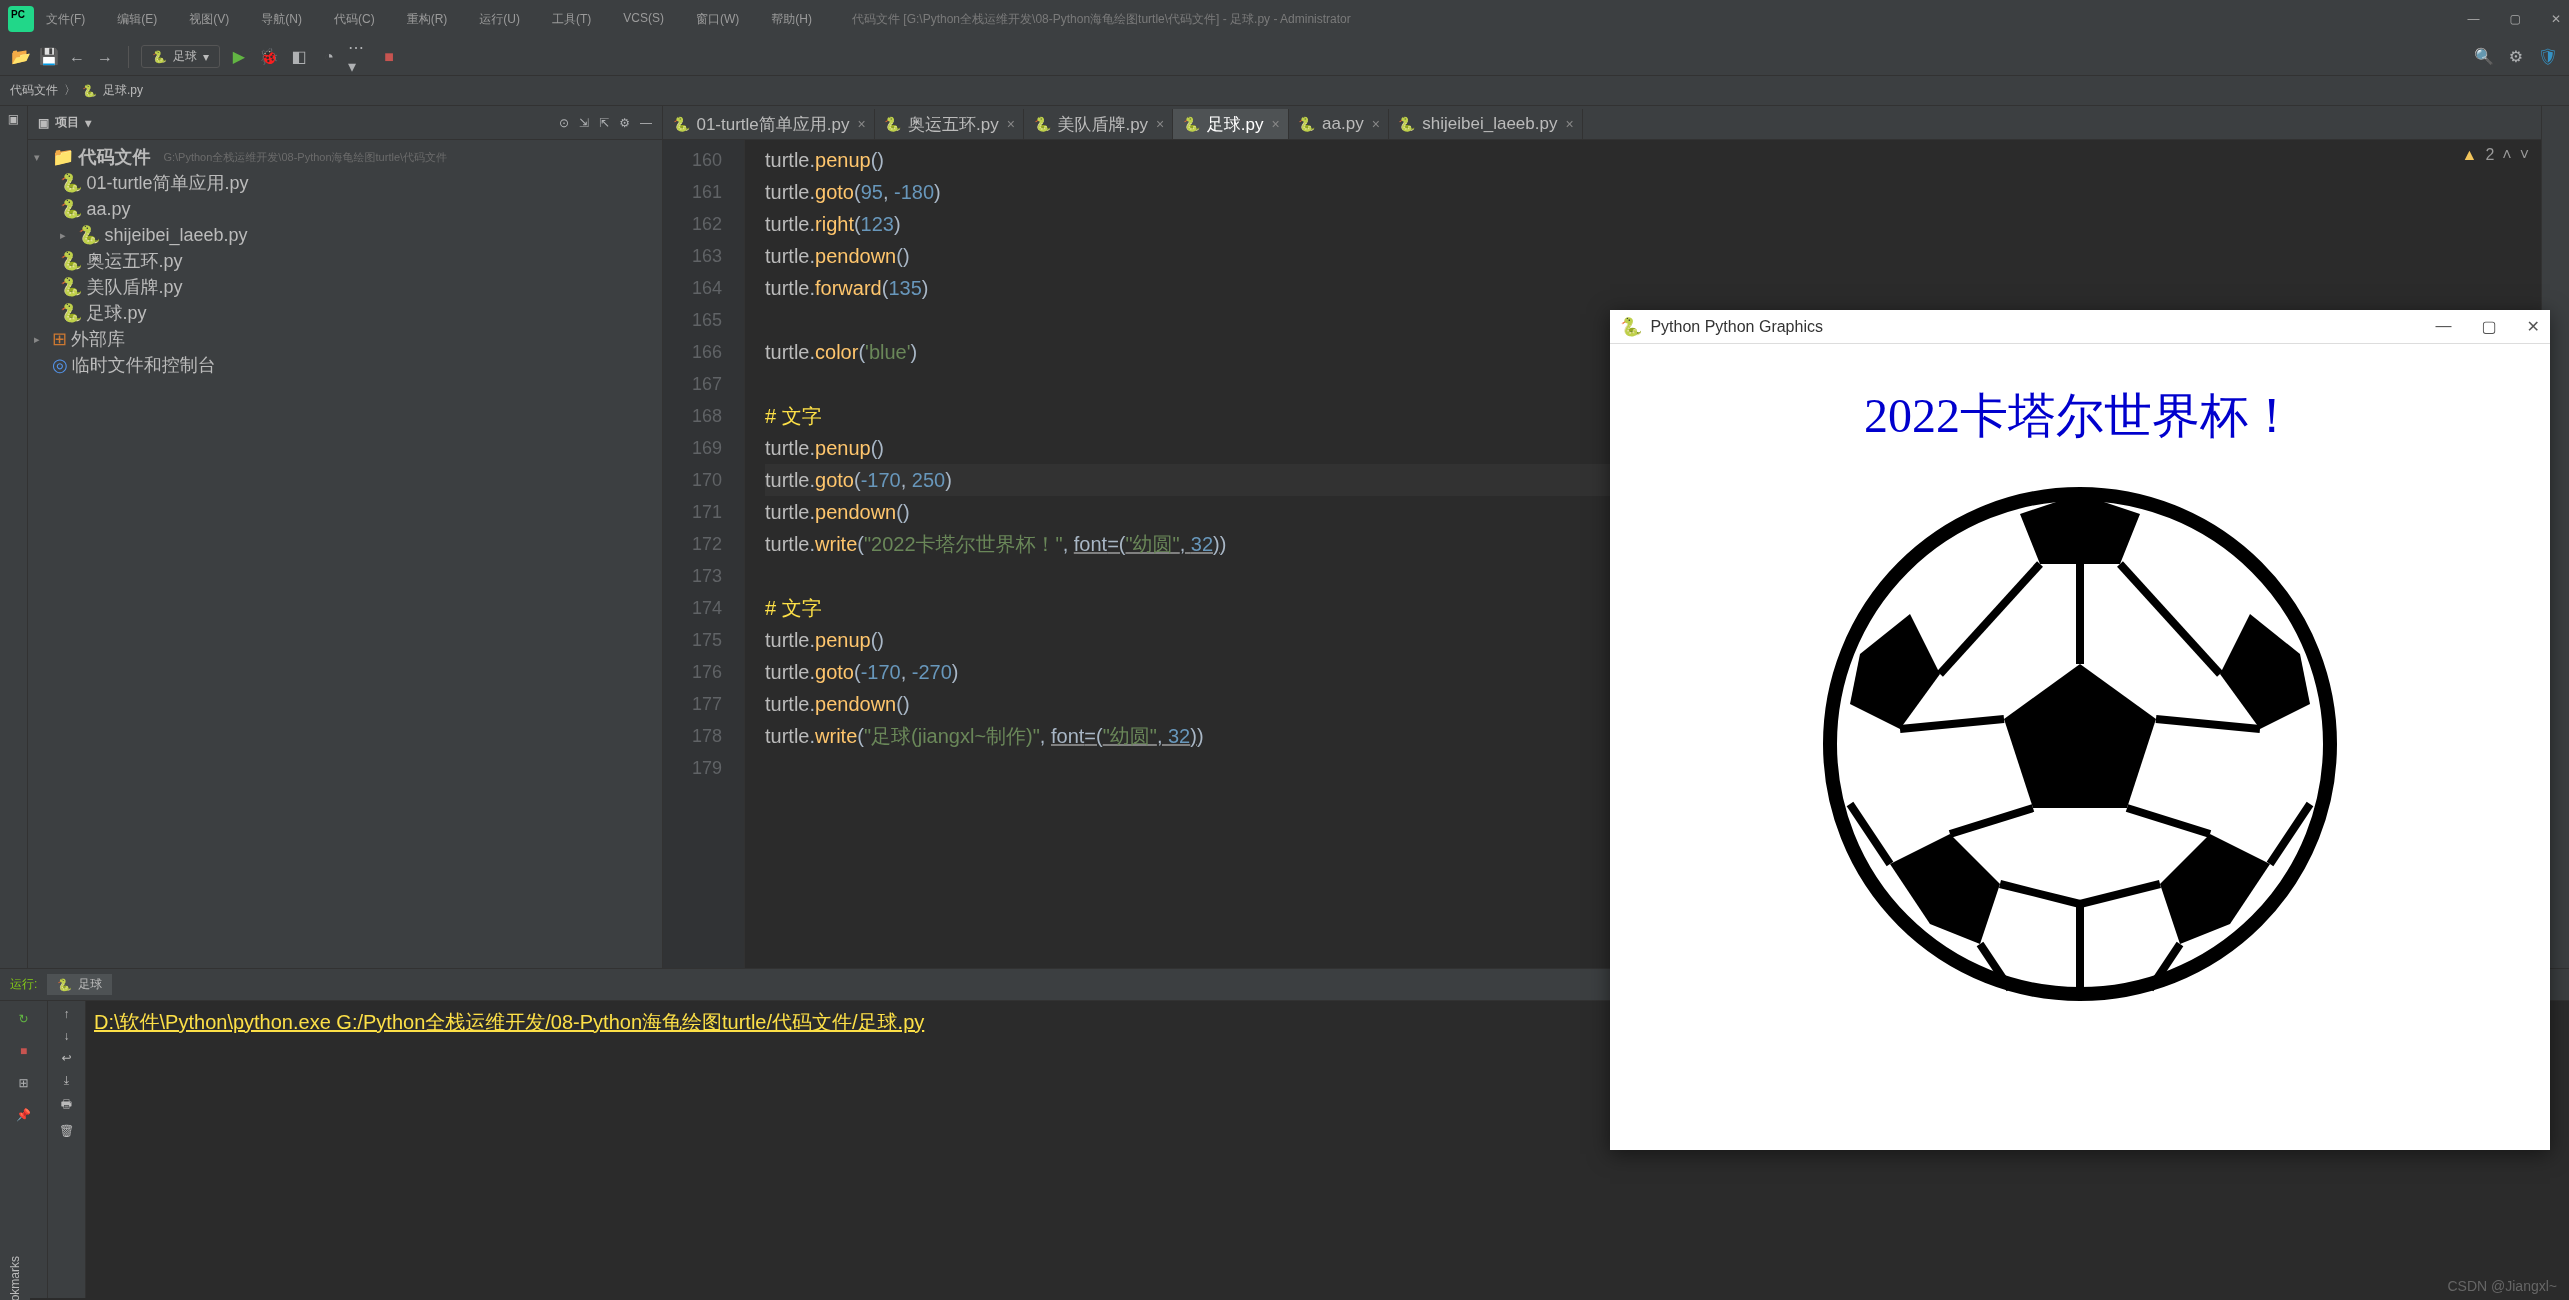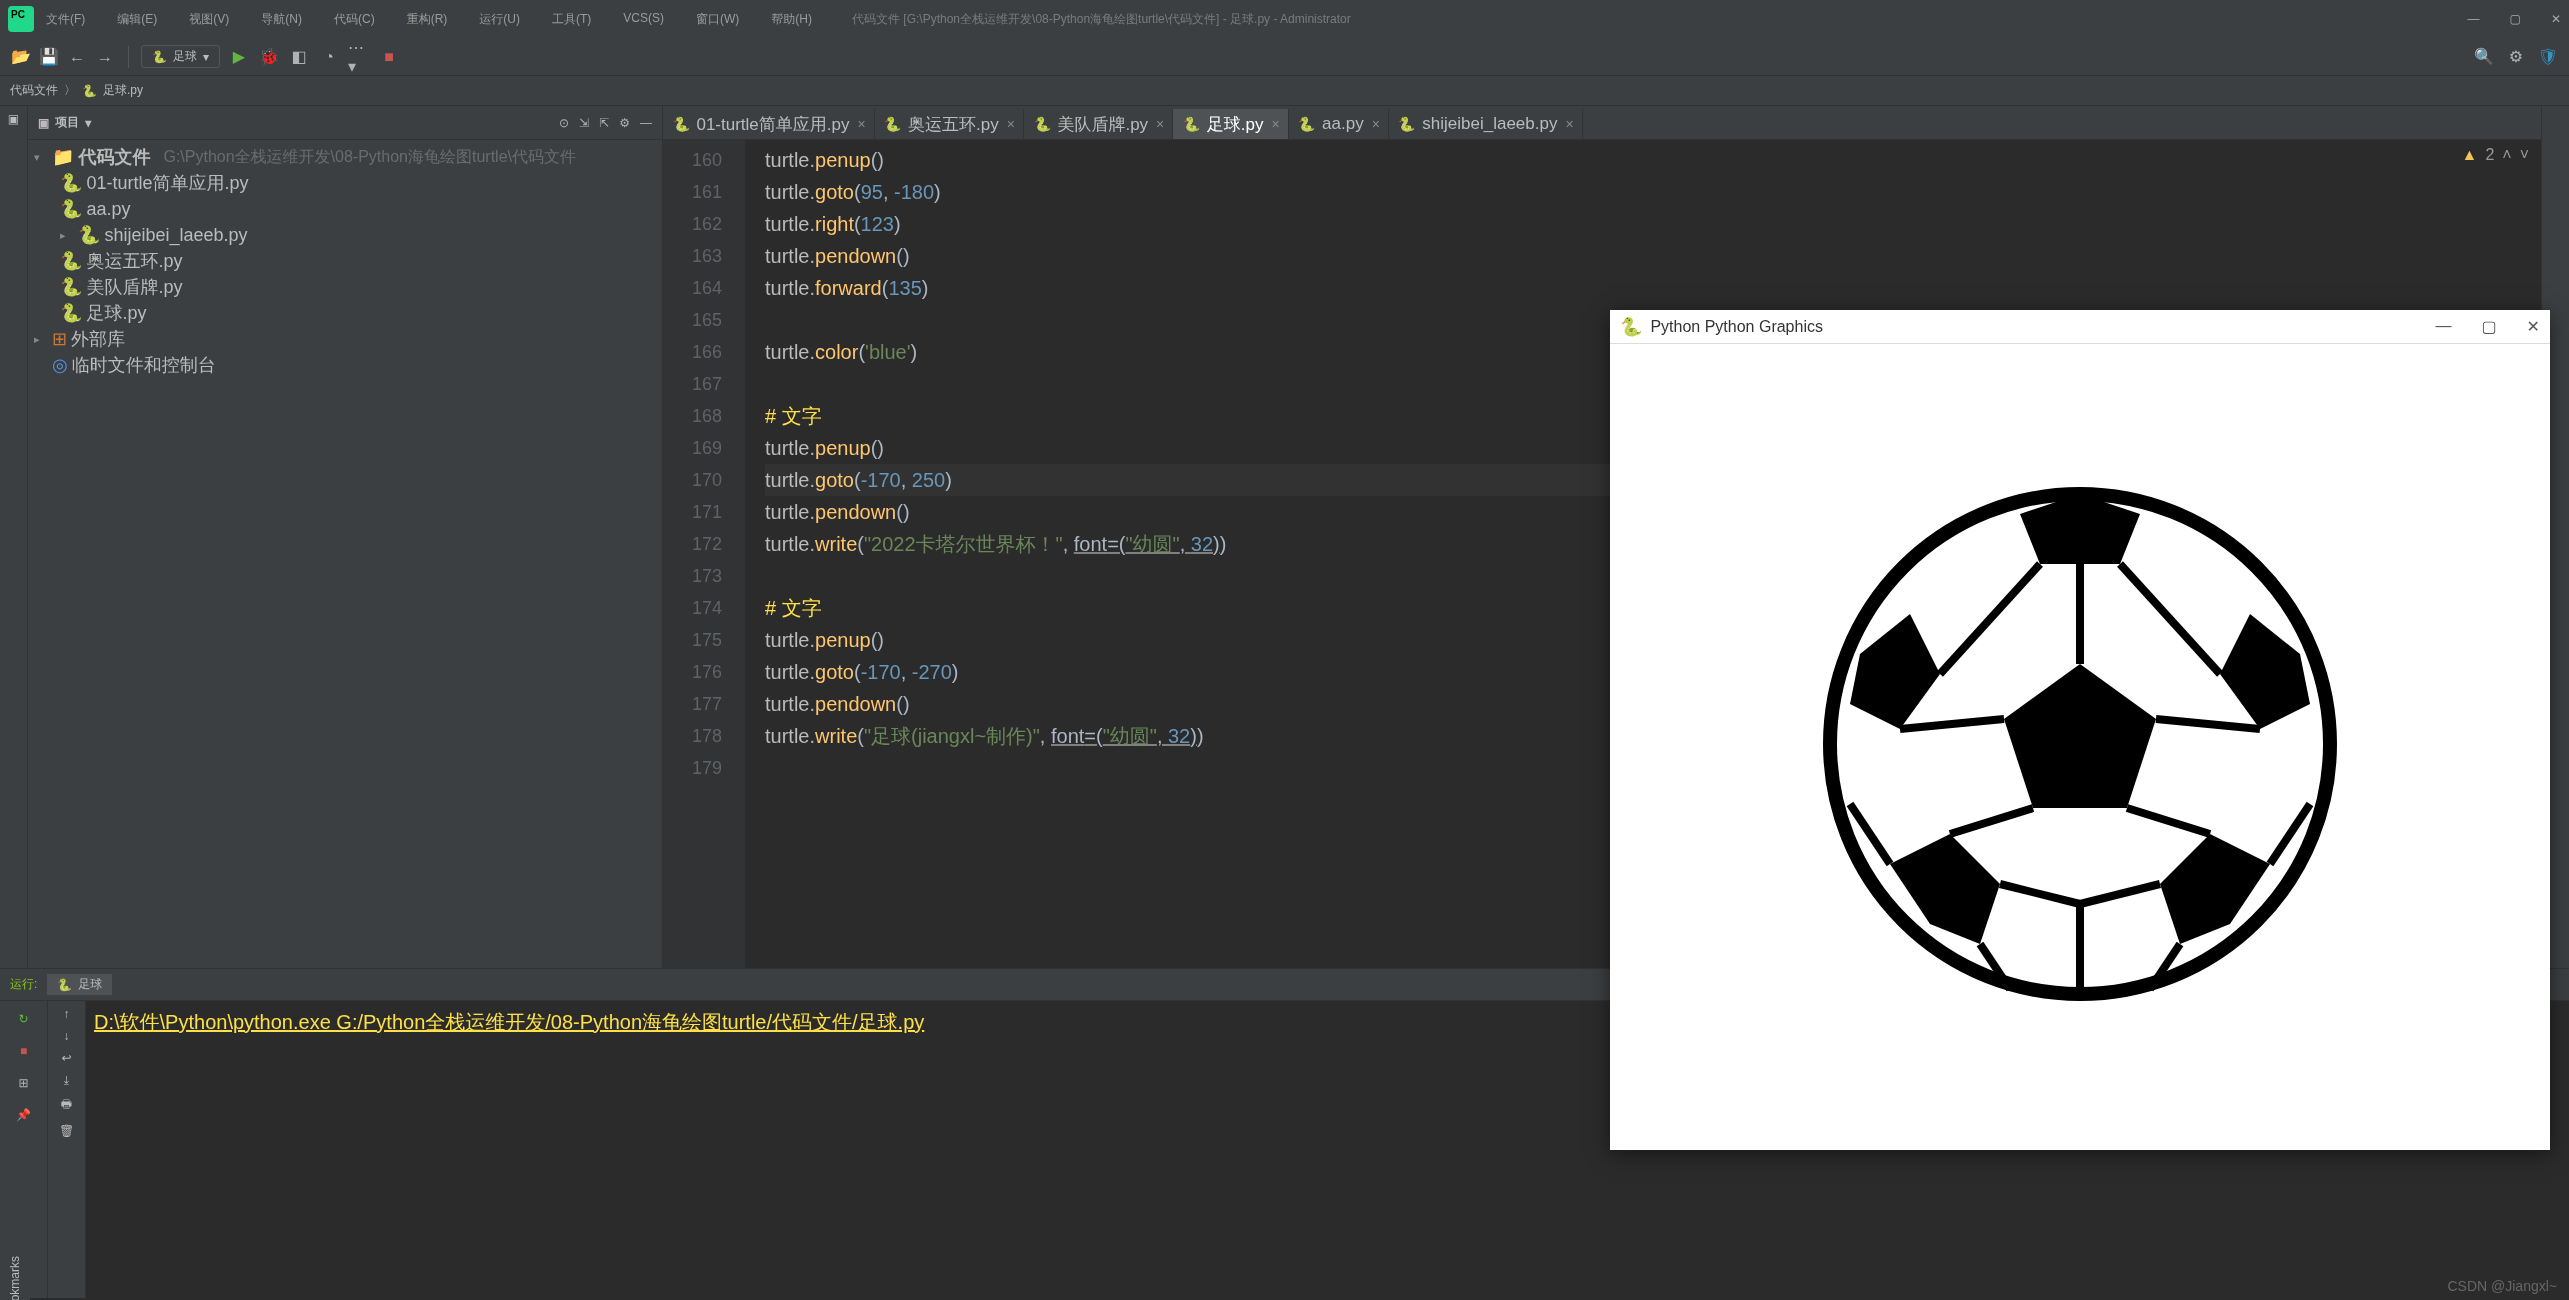--- a/index.html
+++ b/index.html
@@ -37,21 +37,21 @@
 .sidebar { width:635px; background:#3c3f41; border-right:1px solid #323232; display:flex; flex-direction:column; }
 .sidebar-head { height:34px; display:flex; align-items:center; padding:0 10px; border-bottom:1px solid #323232; }
 .sidebar-head .ttl { display:flex; align-items:center; gap:6px; font-weight:bold; color:#bbb; }
 .sidebar-head .tools { margin-left:auto; display:flex; gap:10px; color:#afb1b3; }
 .tree { padding:4px 0; color:#bbb; font-size:18px; }
 .tree-row { display:flex; align-items:center; height:26px; padding-left:6px; gap:4px; cursor:pointer; white-space:nowrap; overflow:hidden; }
 .ind { display:inline-block; }
 .arrow { width:14px; color:#888; font-size:11px; }
 .folder-ico { color:#b0a36e; }
 .py-ico { color:#3c77b0; }
-.dim { color:#6b6b6b; font-size:16px; }
+.dim { color:#6b6b6b; font-size:11px; }
 .lib-ico { color:#cc7832; }
 
 
 .editor { flex:1; background:#2b2b2b; display:flex; flex-direction:column; }
 .tabs { height:34px; background:#3c3f41; display:flex; align-items:flex-end; border-bottom:1px solid #323232; }
 .tab { height:30px; padding:0 8px 0 10px; display:flex; align-items:center; gap:6px; color:#bbb; border-right:1px solid #323232; cursor:pointer; font-size:17px; }
 .tab.active { background:#4e5254; color:#fff; }
 .tab .pyi { color:#3c77b0; font-size:14px; }
 .tab .x { color:#888; font-size:14px; margin-left:2px; }
 .editor-body { flex:1; display:flex; overflow:hidden; position:relative; }
@@ -359,20 +359,21 @@
   <div class="tw-title">
     <span class="ico">🐍</span>
     <span>Python Python Graphics</span>
     <div class="wc">
       <span>—</span>
       <span>▢</span>
       <span>✕</span>
     </div>
   </div>
   <div class="tw-canvas">
+    <div class="tw-text1">2022卡塔尔世界杯！</div>
     <svg class="ball" width="520" height="520" viewBox="0 0 520 520">
       <circle cx="260" cy="260" r="250" fill="#fff" stroke="#000" stroke-width="14"></circle>
 
       <polygon points="260,180 336,235 307,324 213,324 184,235" fill="#000"></polygon>
 
       <polygon points="260,10 320,30 300,80 220,80 200,30" fill="#000"></polygon>
 
       <polygon points="40,170 90,130 120,190 80,245 30,220" fill="#000"></polygon>
 
       <polygon points="480,170 430,130 400,190 440,245 490,220" fill="#000"></polygon>

